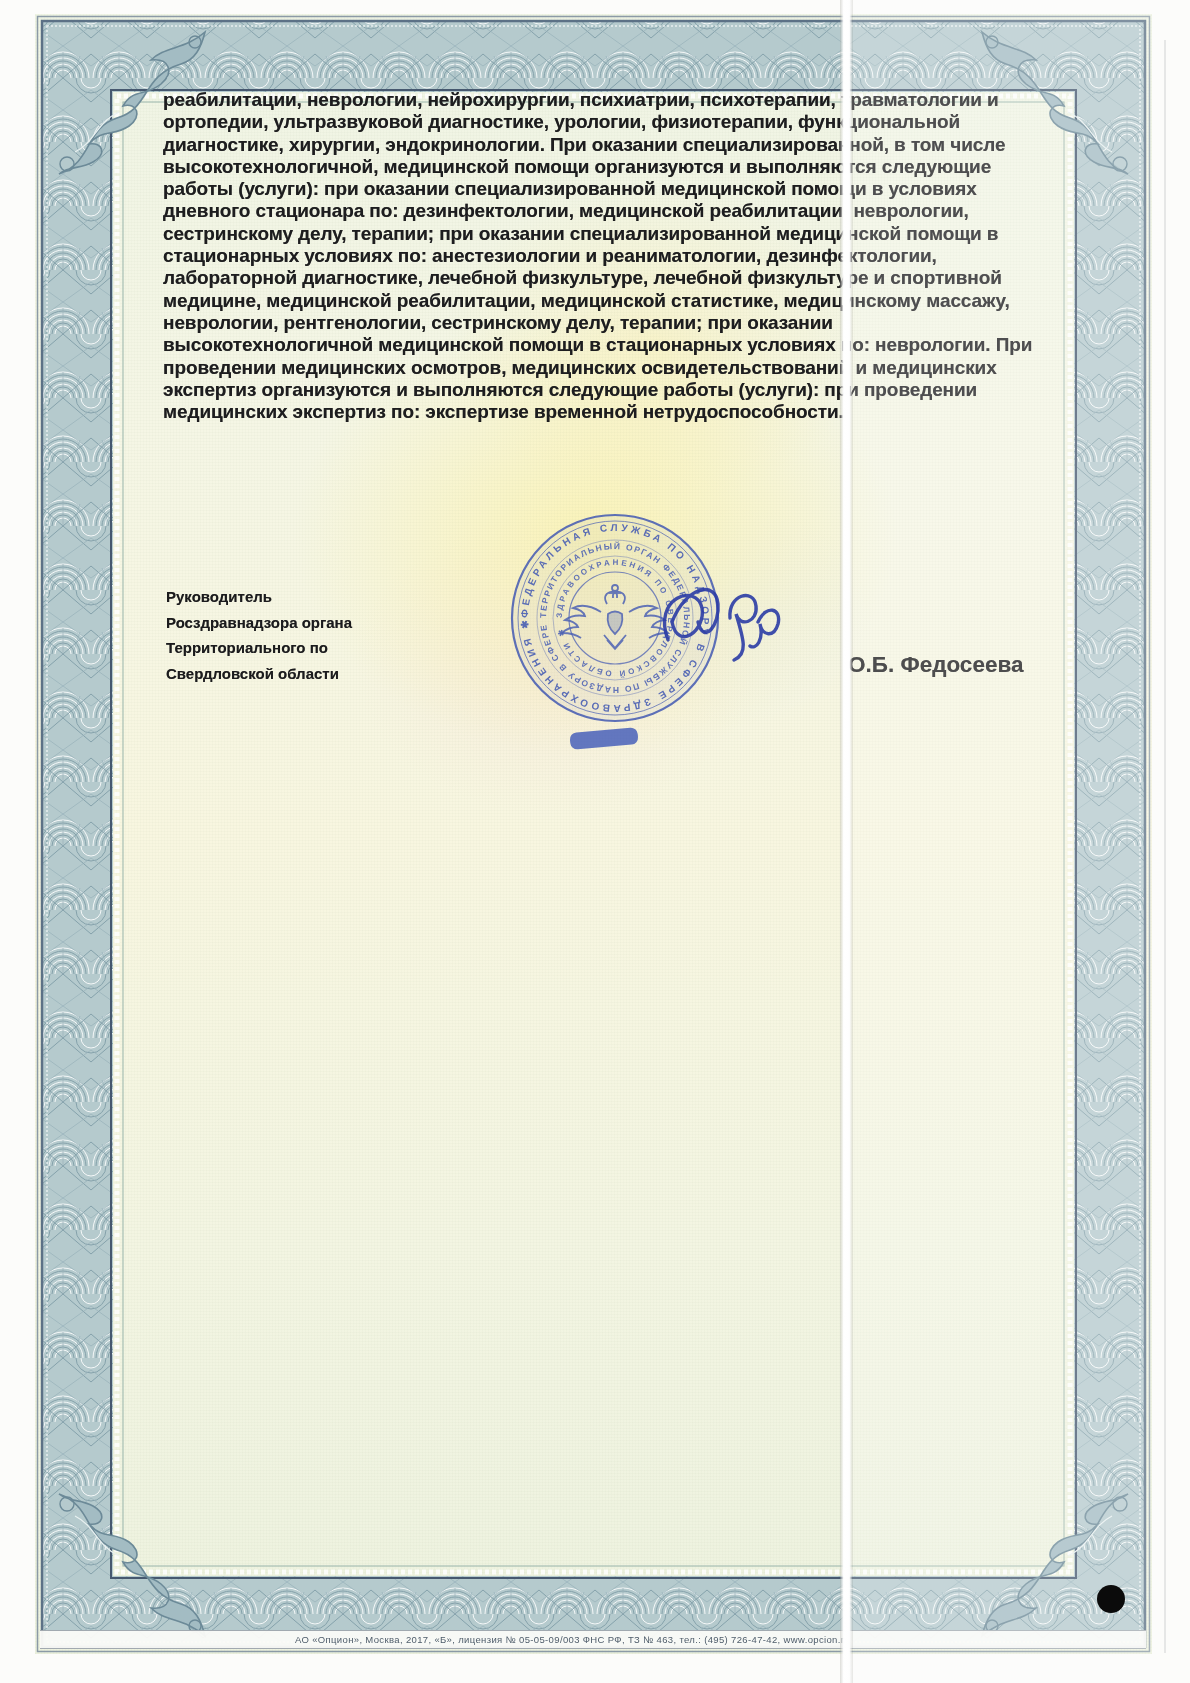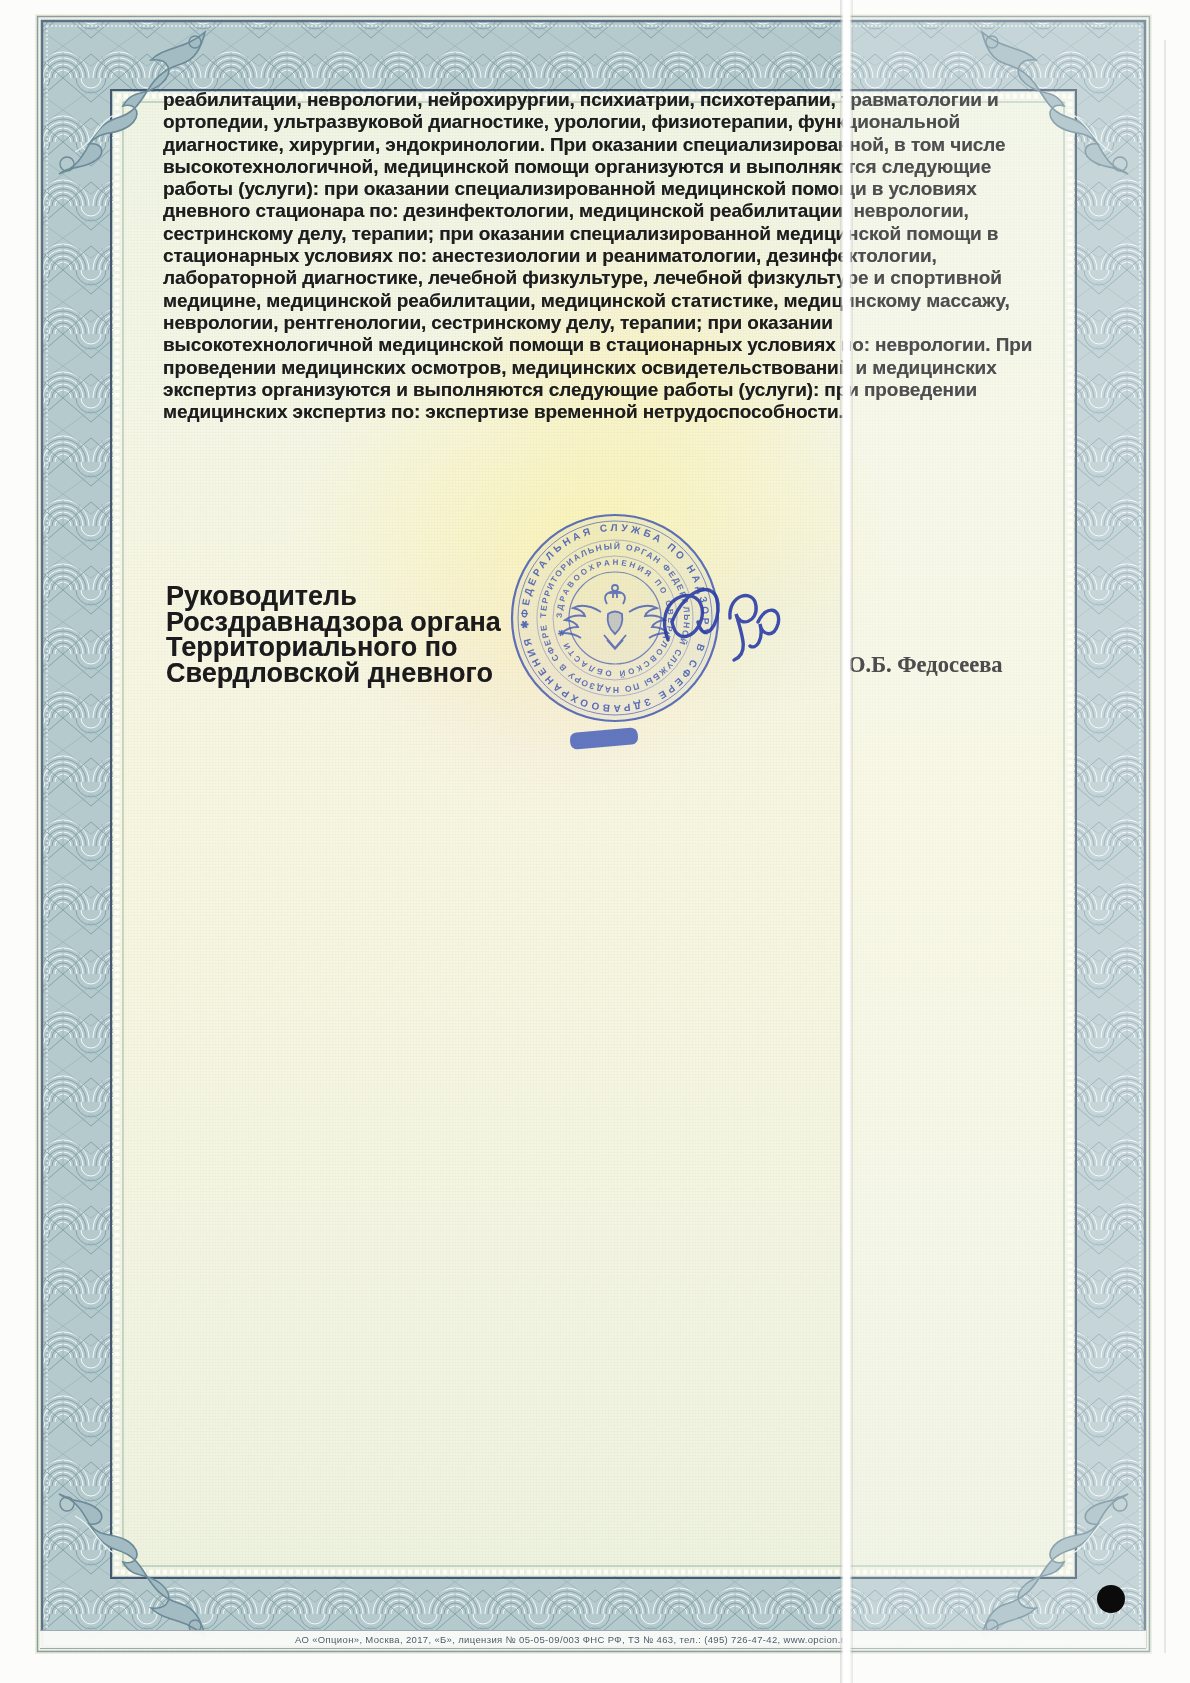--- a/index.html
+++ b/index.html
@@ -28,28 +28,27 @@
     position:absolute; left:570px; top:730px; width:68px; height:17px;
     background:#3d57b8; border-radius:7px; opacity:.8; transform:rotate(-5deg);
   }
   .body-text { position:absolute; left:163px; top:89px; }
   .body-text .line {
     white-space:nowrap; font-size:19px; line-height:22.3px; font-weight:bold;
     color:#1d1d1f; letter-spacing:-0.1px; text-shadow:0 0 .4px rgba(20,20,20,.55);
   }
   .sig-block {
     position:absolute; left:166px; top:584px;
-    font-size:27px; font-weight:bold; line-height:25.5px; color:#1b1b1d;
+    font-size:15px; font-weight:bold; line-height:25.5px; color:#1b1b1d;
     text-shadow:0 0 .4px rgba(20,20,20,.5);
   }
   .sig-name {
     position:absolute; left:848px; top:652px;
     font-size:22.5px; font-weight:bold; color:#1b1b1d; white-space:nowrap;
     text-shadow:0 0 .4px rgba(20,20,20,.5);
-    font-family:Liberation Serif, serif;
   }
   .imprint-strip {
     position:absolute; left:40px; top:1630px; width:1106px; height:17px;
     background:rgba(251,251,248,0.95);
     border-top:1px solid rgba(90,104,118,0.55);
     border-bottom:1px solid rgba(90,104,118,0.55);
   }
   .imprint-text {
     position:absolute; left:255px; top:3px; font-size:9.5px; color:#4e5c6a;
     white-space:nowrap; letter-spacing:0.35px;
@@ -141,21 +140,21 @@
     <div class="line">высокотехнологичной медицинской помощи в стационарных условиях по: неврологии. При</div>
     <div class="line">проведении медицинских осмотров, медицинских освидетельствований и медицинских</div>
     <div class="line">экспертиз организуются и выполняются следующие работы (услуги): при проведении</div>
     <div class="line">медицинских экспертиз по: экспертизе временной нетрудоспособности.</div>
   </div>
 
   <div class="sig-block">
     <div>Руководитель</div>
     <div>Росздравнадзора органа</div>
     <div>Территориального по</div>
-    <div>Свердловской дневного</div>
+    <div>Свердловской области</div>
   </div>
 
   <svg class="stamp" width="220" height="220" viewBox="0 0 220 220" xmlns="http://www.w3.org/2000/svg">
     <circle cx="110" cy="110" r="103" fill="rgba(90,110,190,0.06)" stroke="#4d62b4" stroke-width="2.2" opacity="0.9"></circle>
     <circle cx="110" cy="110" r="97" fill="none" stroke="#4d62b4" stroke-width="1" opacity="0.7"></circle>
     <circle cx="110" cy="110" r="78" fill="none" stroke="#4d62b4" stroke-width="0.8" opacity="0.5"></circle>
     <circle cx="110" cy="110" r="62" fill="none" stroke="#4d62b4" stroke-width="0.8" opacity="0.5"></circle>
     <circle cx="110" cy="110" r="46" fill="none" stroke="#4d62b4" stroke-width="1.2" opacity="0.75"></circle>
     <defs>
       <path id="r1" d="M110,110 m-87,0 a87,87 0 1,1 174,0 a87,87 0 1,1 -174,0"></path>

